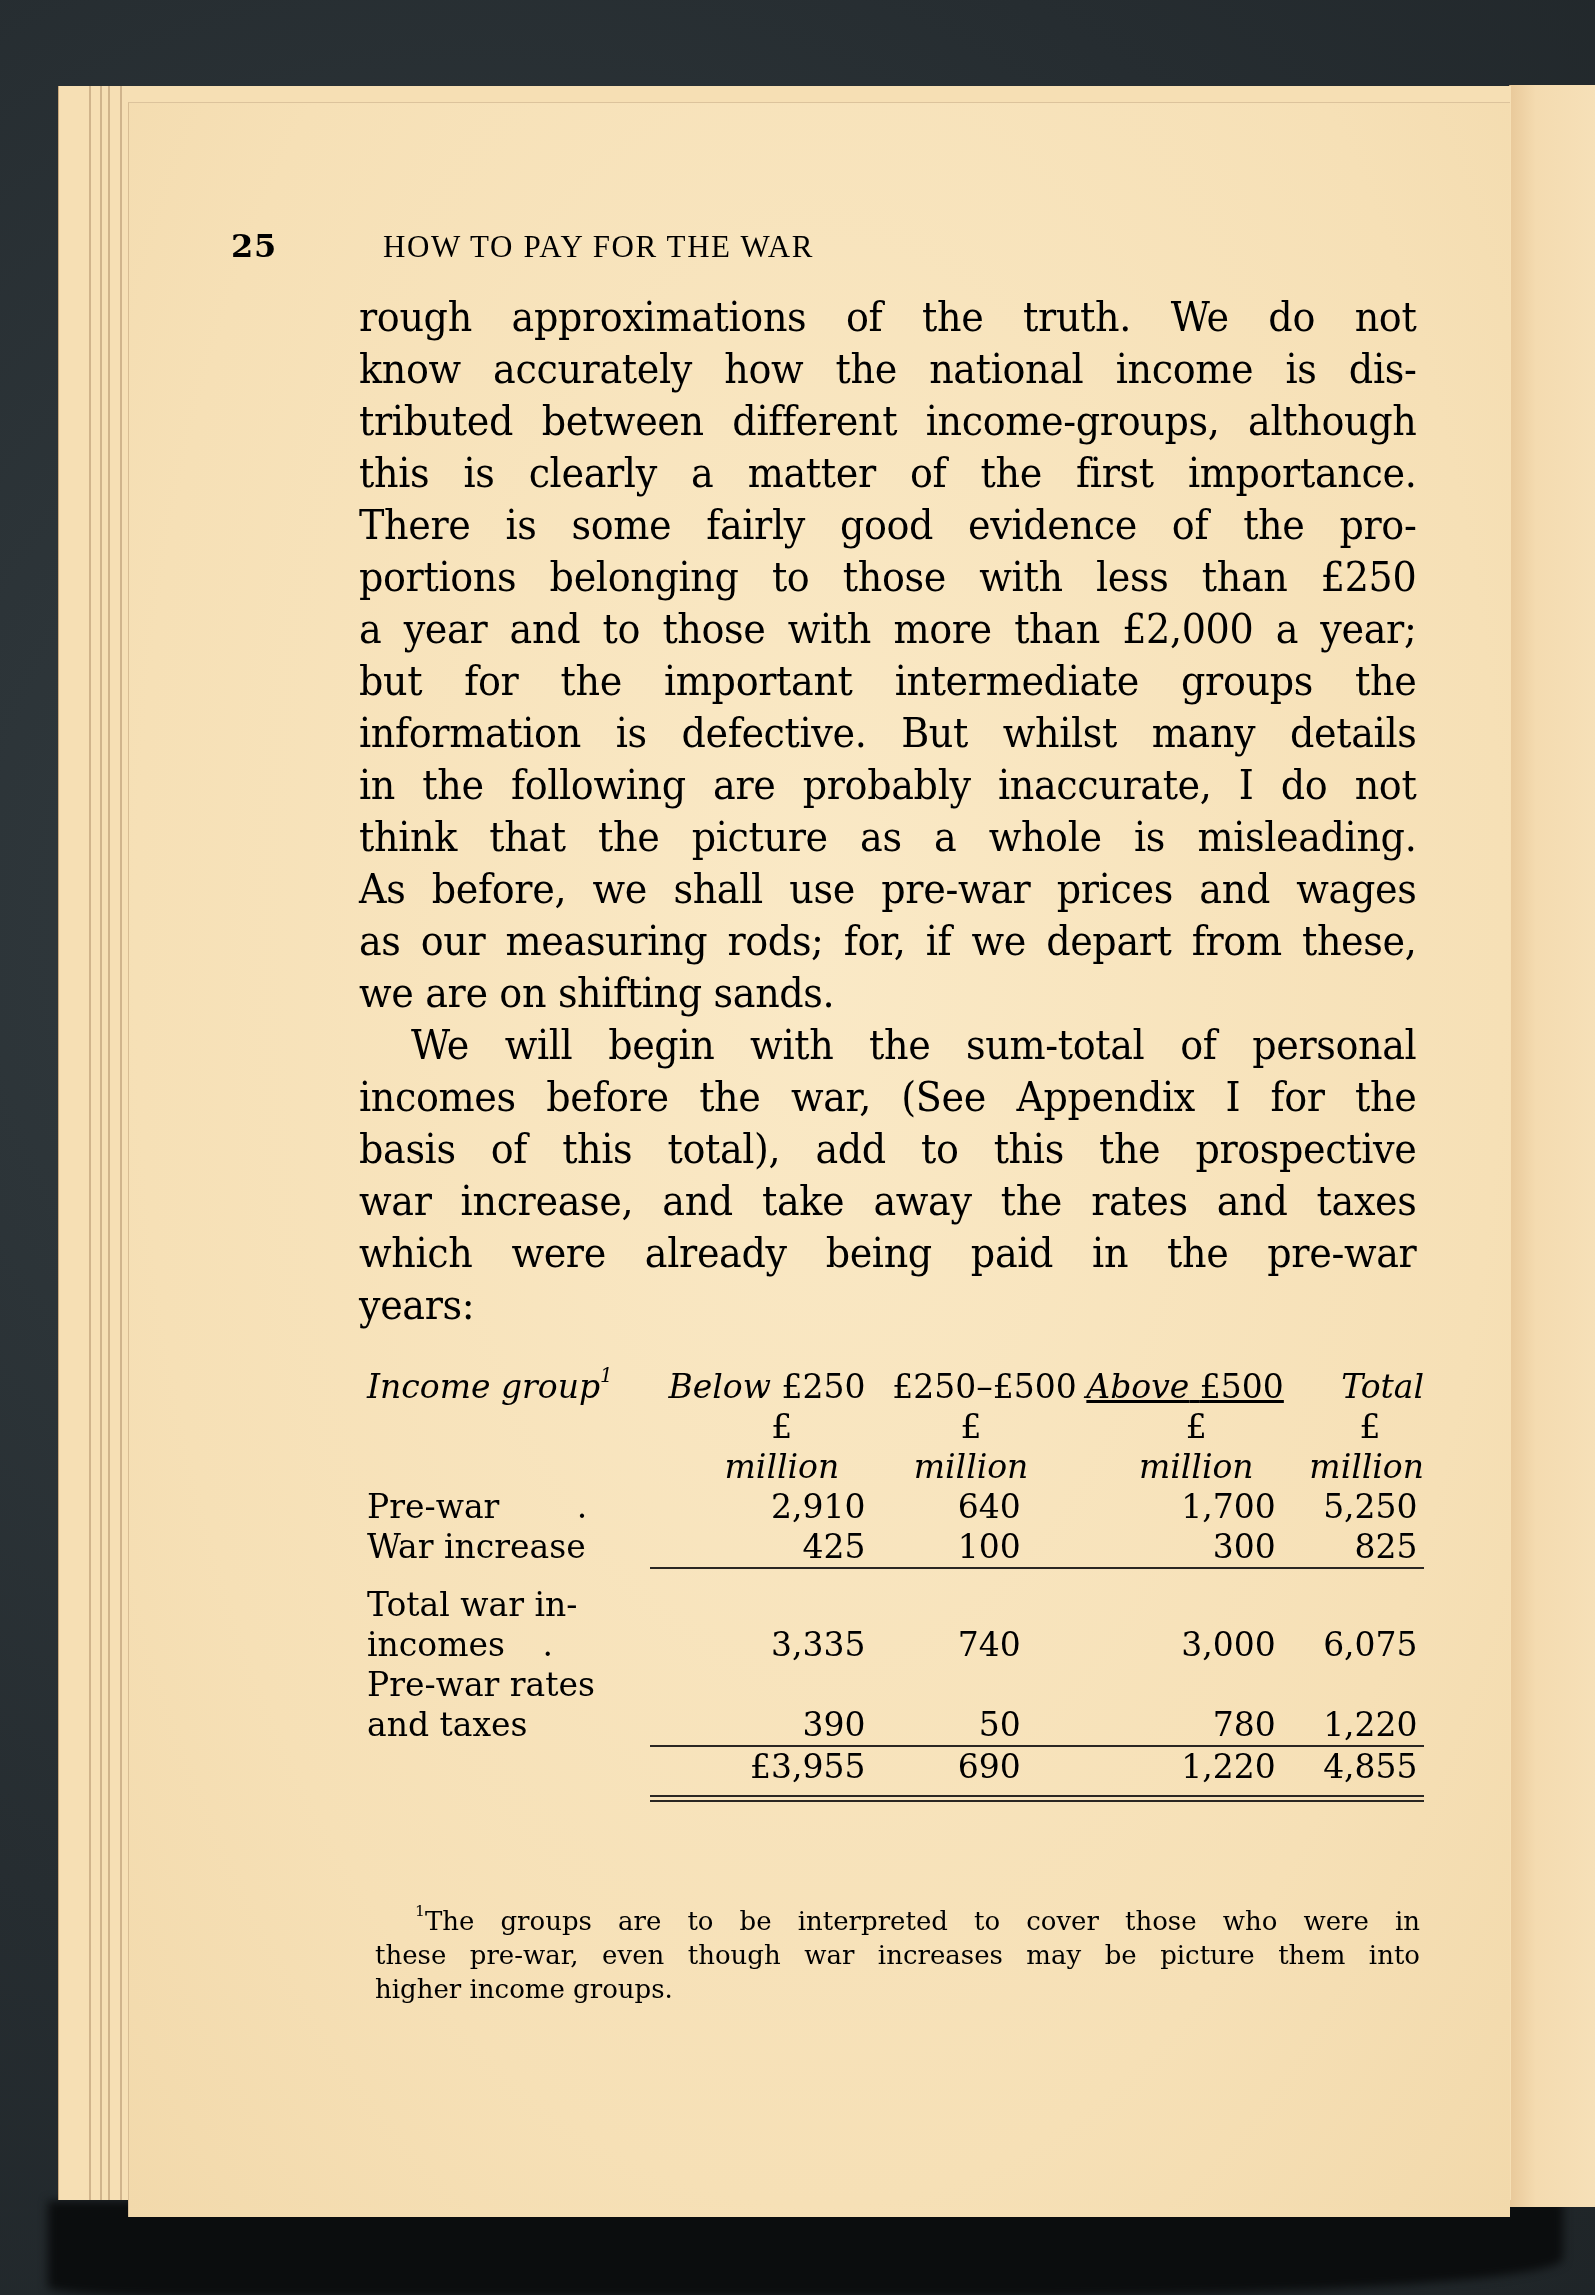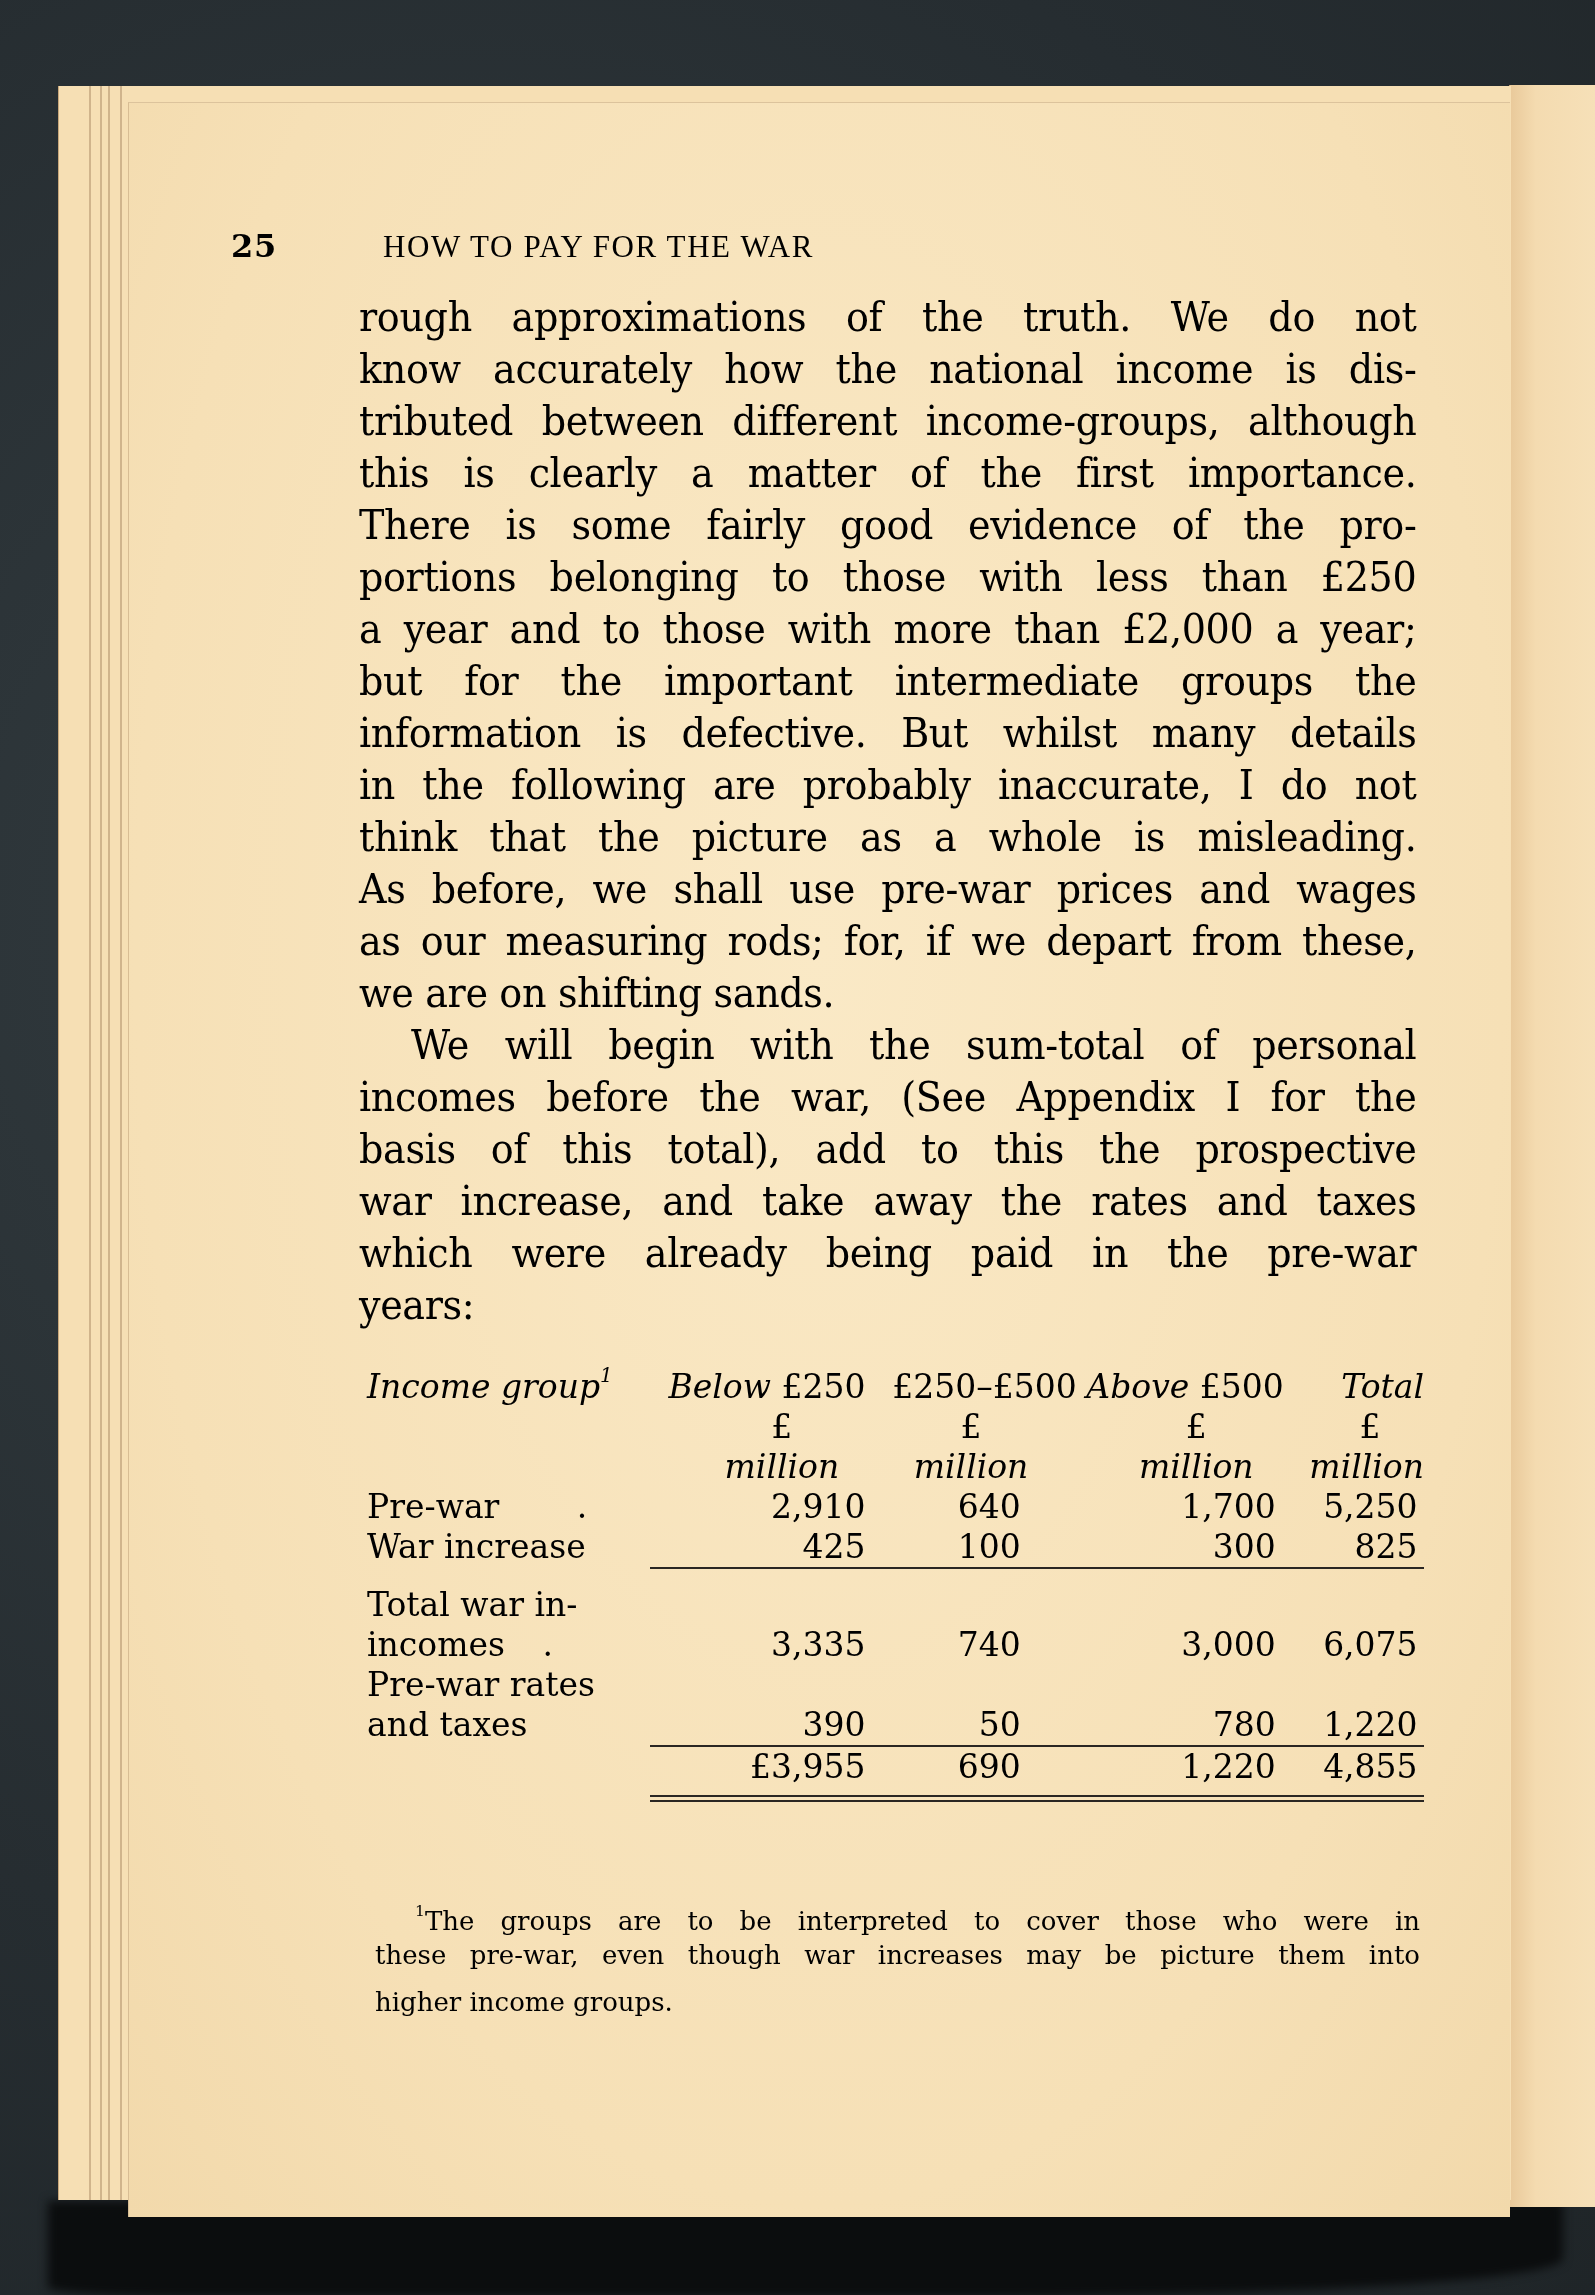--- a/index.html
+++ b/index.html
@@ -52,37 +52,37 @@
   .body-text .indent { padding-left: 56px; width: 1081px; }
 
   table.data {
     position: absolute; left: 367px; top: 1356px; width: 1057px;
     border-collapse: collapse; font-size: 33px;
     font-family: "DejaVu Serif", serif;
   }
   table.data td, table.data th { padding: 0; font-weight: normal; line-height: 40px; vertical-align: bottom; }
   .c-label { width: 283px; text-align: left; }
   .c-num { text-align: right; }
-  .c-1 { width: 215px; } .c-2 { width: 211px; } .c-3 { width: 207px; } .c-4 { width: 140px; }
+  .c-1 { width: 215px; } .c-2 { width: 211px; } .c-3 { width: 207px; text-decoration: underline; } .c-4 { width: 140px; }
   .hdr { font-style: italic; margin-left: 48px; }
   .center { text-align: center; }
   .dot { display: inline-block; width: 48px; text-align: right; }
   .rule-row td { padding-top: 19px; }
   .rule { border-top: 2.4px solid #2a2622; }
   .rule-double { border-top: 2.4px solid #2a2622; height: 3.2px; border-bottom: 2.4px solid #2a2622; }
   .spacer td { height: 16px; }
   .sub { padding-left: 38px; }
 
   .footnote {
     position: absolute; left: 375px; top: 1894px; width: 1045px;
     font-size: 26px; line-height: 34px; text-align: justify;
     font-family: "DejaVu Serif", serif;
   }
   .footnote .line { display: block; white-space: nowrap; text-align-last: justify; }
-  .footnote .line.last { text-align-last: left; margin-top: 13px; }
+  .footnote .line.last { text-align-last: left; }
   sup { font-size: 60%; vertical-align: 40%; }
 </style>
 </head>
 <body>
 
 <div class="shadow-bottom"></div>
 <div class="next-page"></div>
 <div class="page-stack">
   <span class="edge" style="left:30px"></span>
   <span class="edge" style="left:41px"></span>

